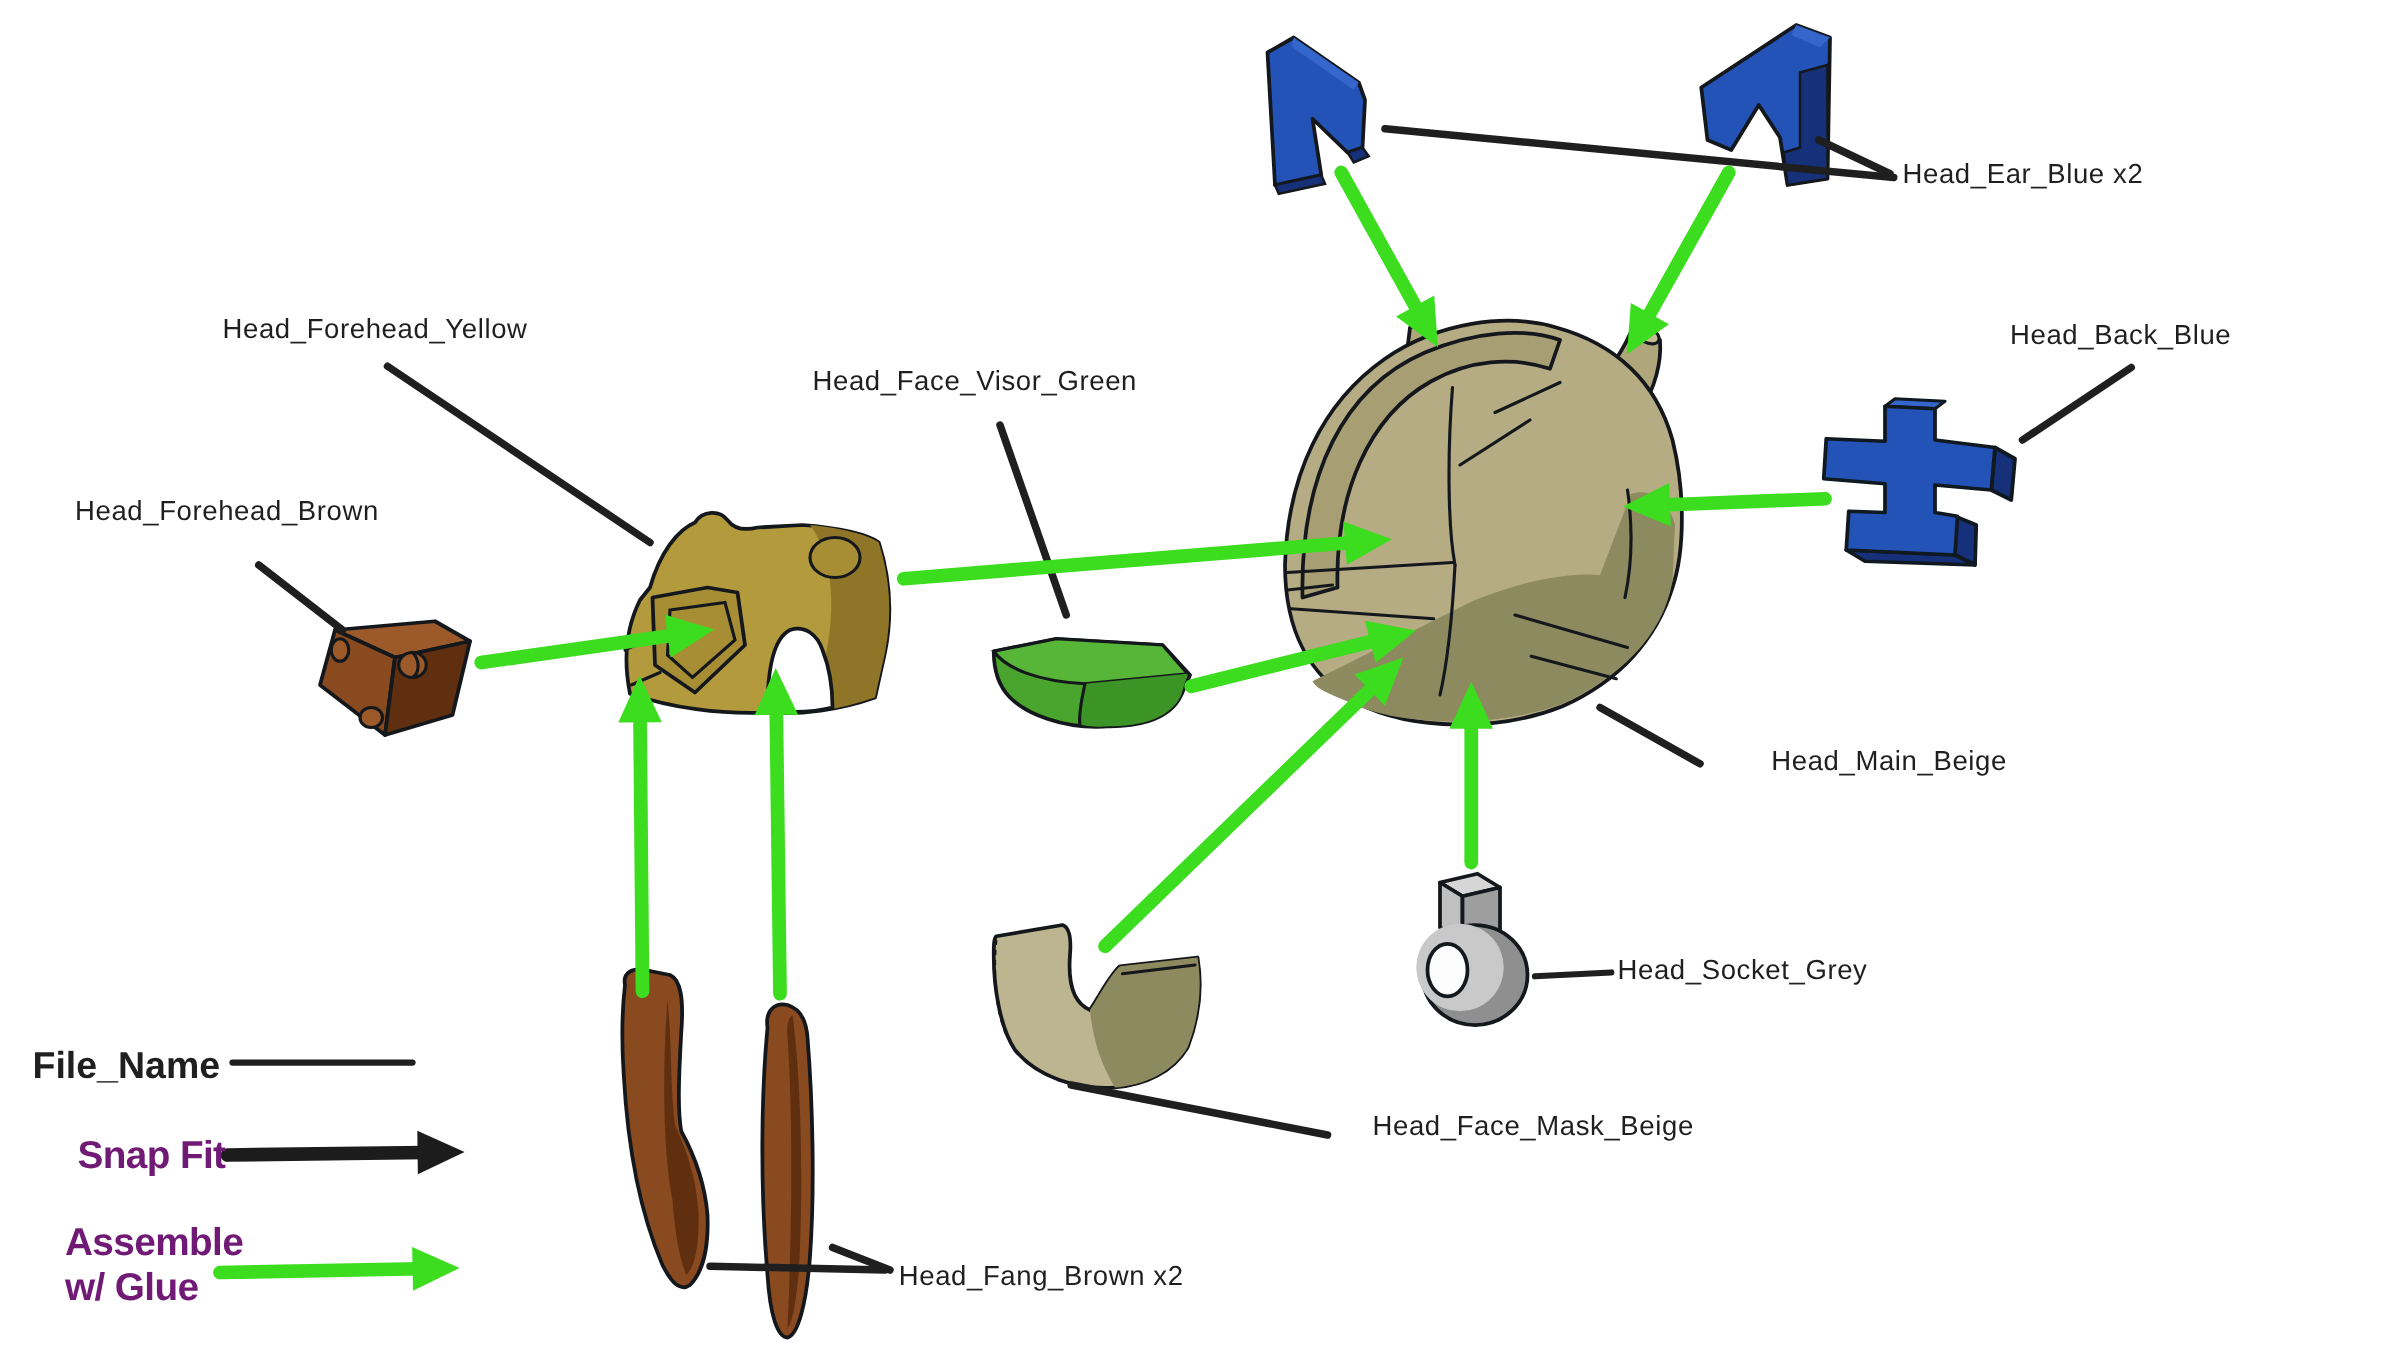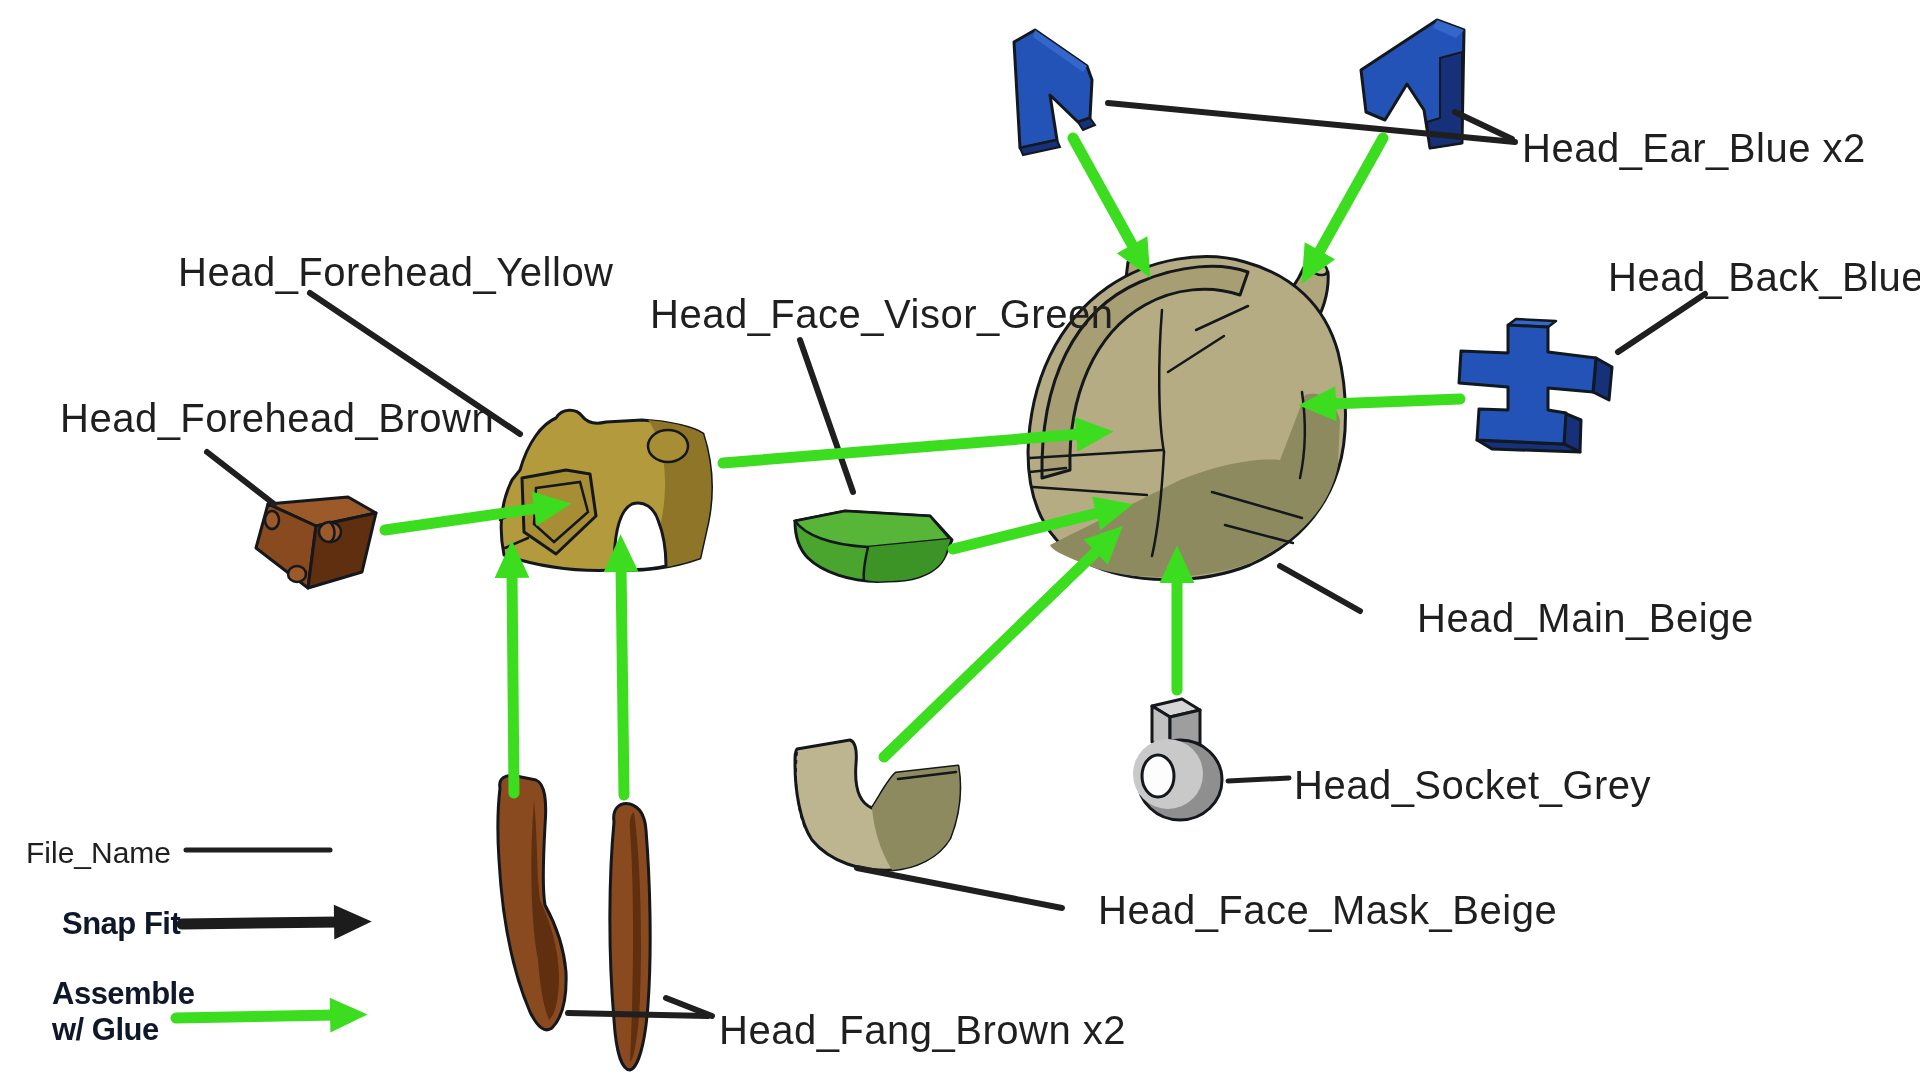--- a/index.html
+++ b/index.html
@@ -4,36 +4,37 @@
 <style>
   html,body{margin:0;padding:0;}
   body{
     width:1920px;height:1080px;position:relative;overflow:hidden;
     background:#ffffff;
     font-family:"Liberation Sans","DejaVu Sans",sans-serif;
   }
   #canvas{position:absolute;left:0;top:0;}
   .part-label{
     position:absolute;
-    font-size:40px;
+    font-size:22px;
     color:var(--ink);
     white-space:nowrap;
     letter-spacing:0.5px;
   }
   .legend-label{
     position:absolute;
     font-size:30px;
     color:var(--ink);
     white-space:nowrap;
+    font-weight:bold;
   }
   .legend-bold{
     position:absolute;
     font-size:31px;
     font-weight:700;
-    color:#0f172a;
+    color:#701a75;
     letter-spacing:-0.5px;
     line-height:36px;
     white-space:nowrap;
   }
   .ink-line{stroke:var(--ink);stroke-width:6;stroke-linecap:round;fill:none;}
   .ink-line-thin{stroke:var(--ink);stroke-width:5;stroke-linecap:round;fill:none;}
   .glue-line{stroke:var(--glue_green);stroke-width:11;stroke-linecap:round;fill:none;}
   .snap-line{stroke:var(--snap_black);stroke-width:11;stroke-linecap:round;fill:none;}
   .outline{stroke:#14181c;stroke-width:3;stroke-linejoin:round;}
   .seam{stroke:#14181c;stroke-width:2.5;fill:none;stroke-linecap:round;}

